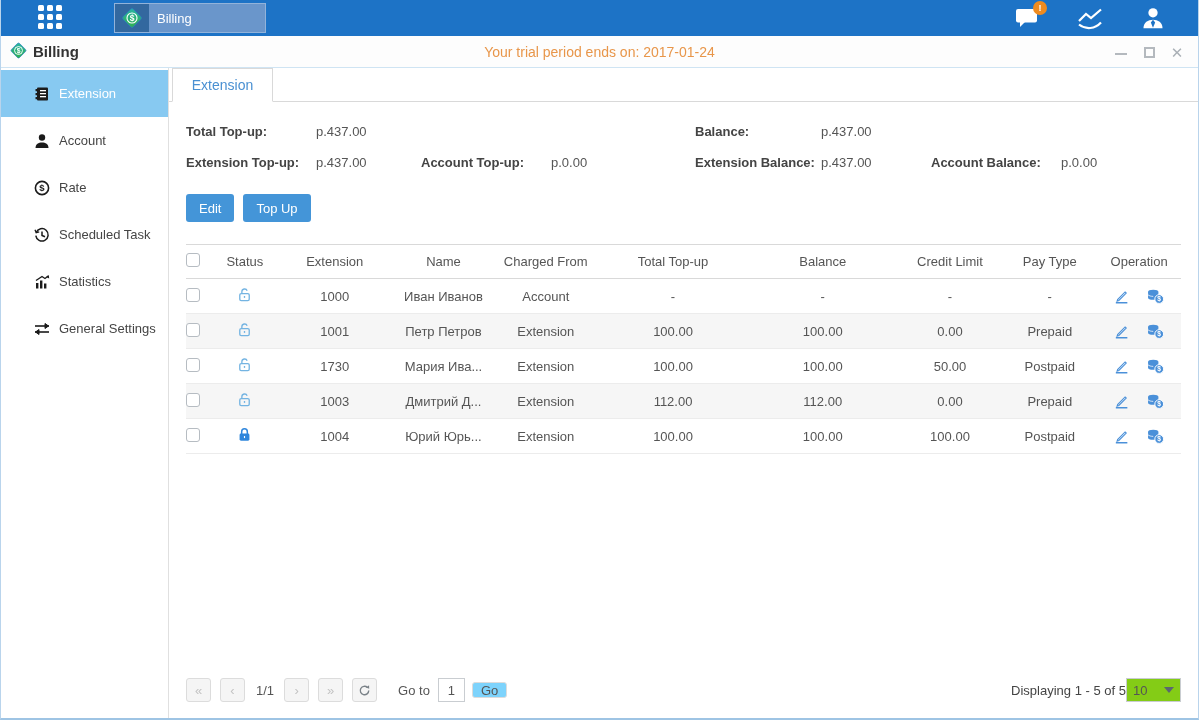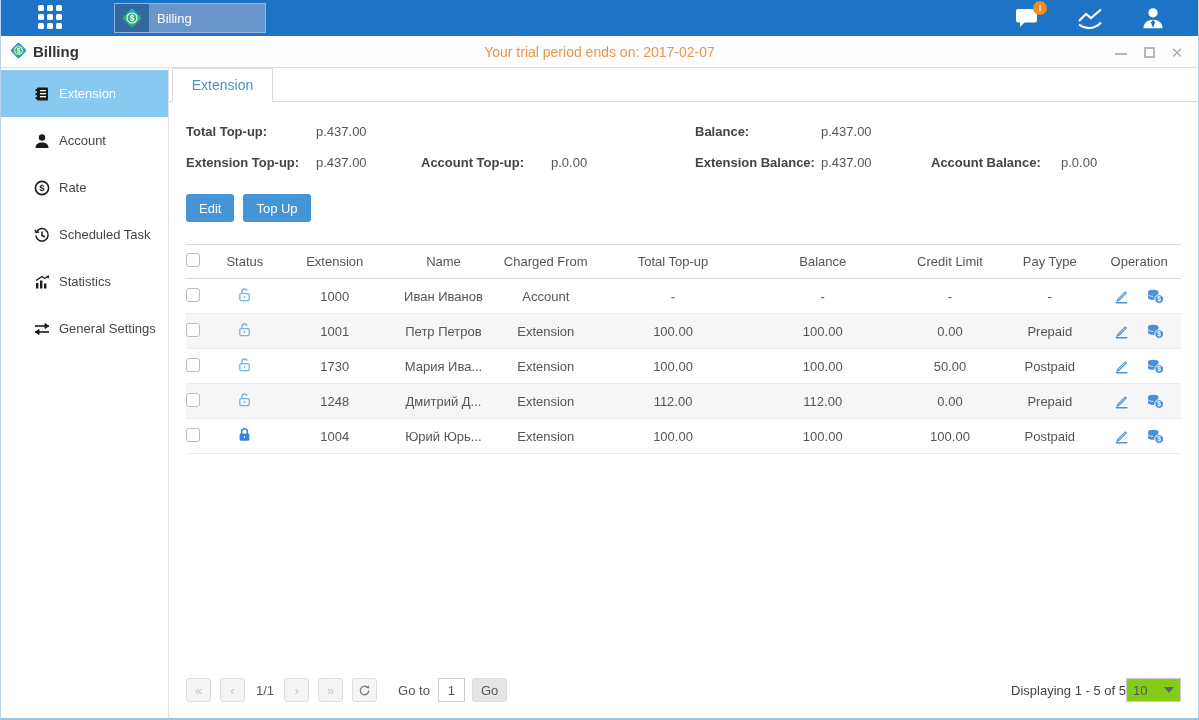--- a/index.html
+++ b/index.html
@@ -80,21 +80,21 @@
   .spacer { flex:1; }
 
   
   .pagebar { height:48px; flex:none; display:flex; align-items:center; padding:0 17px 8px 17px; }
   .pg-btn { width:25px; height:24px; background:#f5f5f5; border:1px solid #dcdcdc; border-radius:3px;
     display:flex; align-items:center; justify-content:center; color:#c3c3c3; font-size:13px; cursor:pointer; margin-right:9px; }
   .pg-btn.en { color:#7a8288; }
   .pg-info { margin:0 10px 0 2px; color:#555; }
   .goto-label { margin:0 8px 0 12px; color:#555; }
   .goto-input { width:27px; height:24px; border:1px solid #c9cdd1; text-align:center; font-family:inherit; font-size:13px; color:#555; }
-  .go-btn { margin-left:7px; height:24px; padding:0 8px; background:#e5e5e5; border:1px solid #dcdcdc; border-radius:3px;
+  .go-btn { margin-left:7px; height:16px; padding:0 8px; background:#7dd3fc; border:1px solid #dcdcdc; border-radius:3px;
     color:#555; font-family:inherit; font-size:13px; cursor:pointer; }
   .pg-right { margin-left:auto; display:flex; align-items:center; }
   .displaying { color:#444; }
   .size-select { width:55px; height:24px; border:1px solid #c9cdd1; background:#84cc16; display:flex;
     align-items:center; cursor:pointer; padding:0 6px; justify-content:space-between; }
   .caret { width:0; height:0; border-left:5px solid transparent; border-right:5px solid transparent; border-top:6px solid #5b6770; }
 </style>
 </head>
 <body>
 
@@ -159,21 +159,21 @@
     <div class="title-wrap">
       <span>
         <svg width="19" height="19" viewBox="0 0 24 24">
           <rect x="4.8" y="4.8" width="14.4" height="14.4" rx="2" transform="rotate(45 12 12)" fill="url(#dg)" stroke="#2b7fc0" stroke-width="0.8"></rect>
           <circle cx="12" cy="12" r="5" fill="none" stroke="#fff" stroke-width="1.2"></circle>
           <text x="12" y="15" font-size="8.5" fill="#fff" text-anchor="middle" font-weight="bold" font-family="Liberation Sans,sans-serif">$</text>
         </svg>
       </span>
       <span class="title">Billing</span>
     </div>
-    <div class="trial">Your trial period ends on: 2017-02-07</div>
+    <div class="trial">Your trial period ends on: 2017-01-24</div>
     <div class="win-controls">
       <span class="win-btn">
           <span class="wc-min"></span>
         </span>
       <span class="win-btn">
           <span class="wc-max"></span>
         </span>
       <span class="win-btn wc-close">✕</span>
     </div>
   </div>
@@ -415,21 +415,21 @@
         <div class="trow alt">
           <span class="c c-check"><span class="checkbox"></span></span>
           <span class="c c-status">
               <span>
             <svg width="17" height="17" viewBox="0 0 18 18" fill="none" stroke="#74b4e2" stroke-width="1.4">
               <rect x="4" y="8" width="10" height="7.5" rx="1.5"></rect>
                   <path d="M6.2 8 V6 a2.9 2.9 0 0 1 5.6-1"></path>
                   <line x1="9" y1="10.6" x2="9" y2="12.6"></line>
             </svg></span>
             </span>
-          <span class="c c-ext">1248</span>
+          <span class="c c-ext">1003</span>
           <span class="c c-name">Дмитрий Д...</span>
           <span class="c c-from">Extension</span>
           <span class="c c-topup">112.00</span>
           <span class="c c-bal">112.00</span>
           <span class="c c-credit">0.00</span>
           <span class="c c-pay">Prepaid</span>
           <span class="c c-op">
             <span class="op-icon">
               <svg width="17" height="17" viewBox="0 0 18 18" stroke="#4a90d9" fill="none">
                   <path d="M5 12 L12.8 4.2 L14 5.4 L6.2 13.2 L4.4 13.8 Z" stroke-width="1.2"></path>

